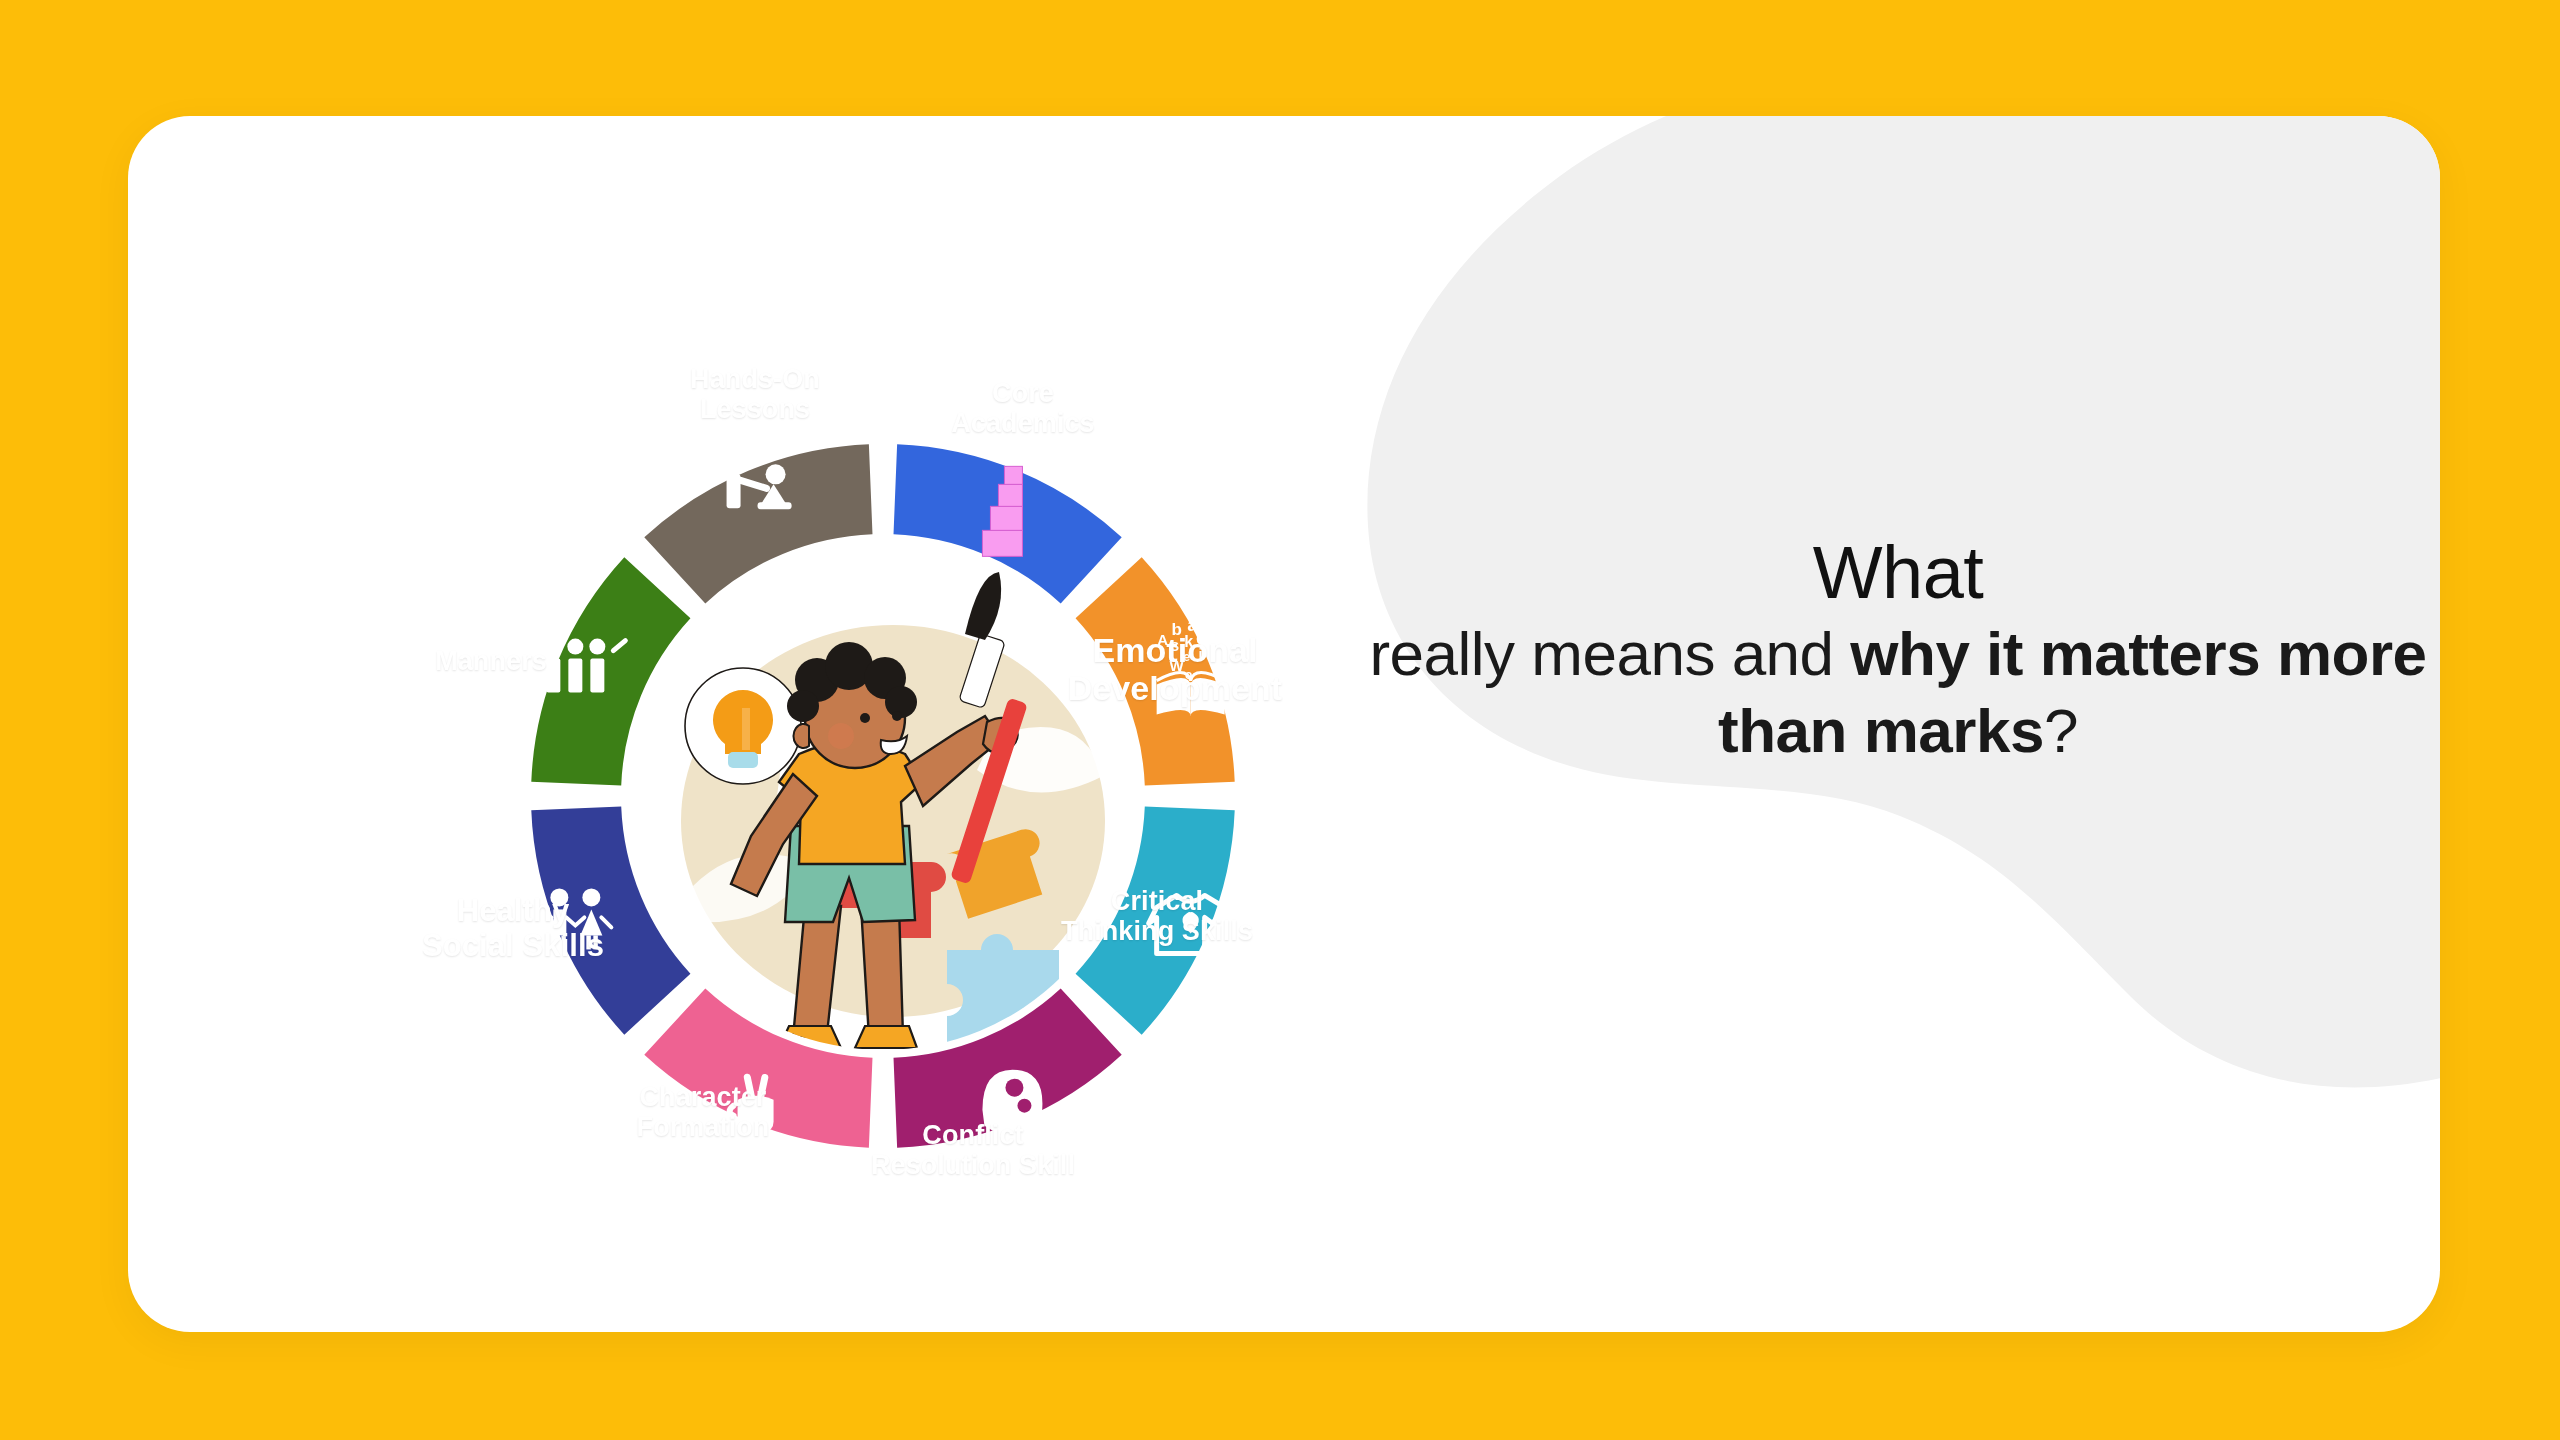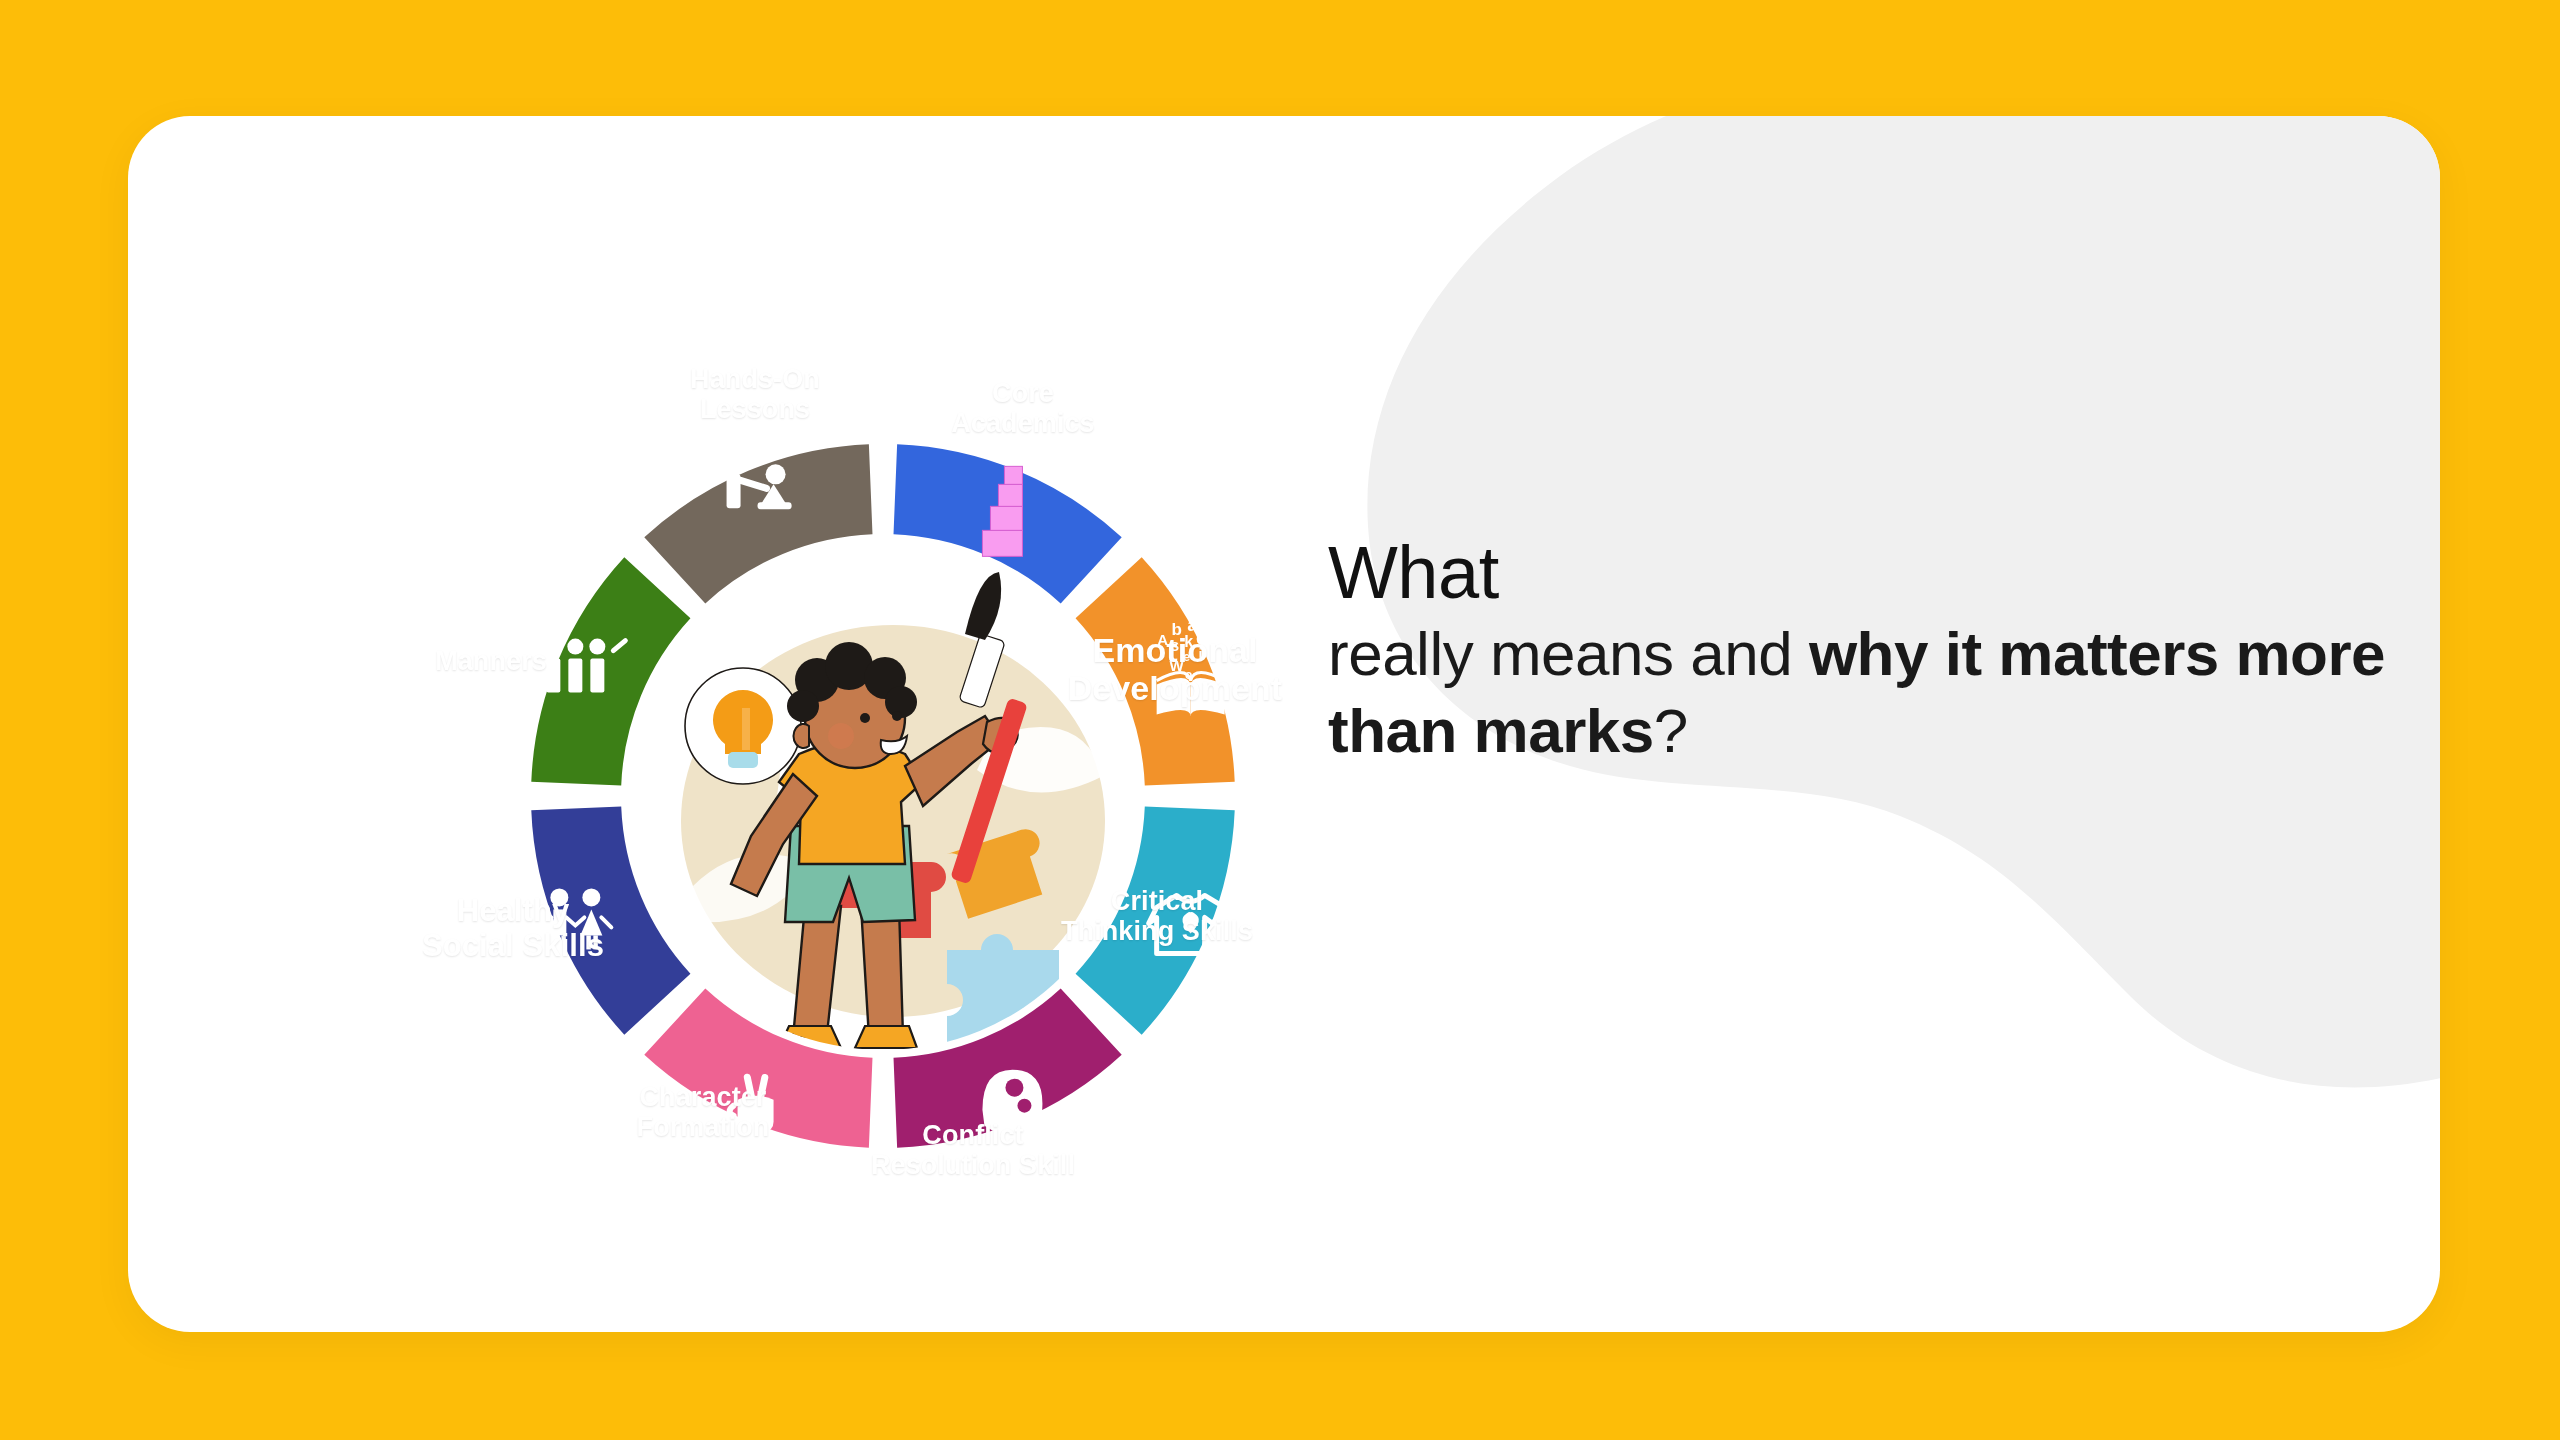--- a/index.html
+++ b/index.html
@@ -47,20 +47,21 @@
     text-shadow:0 1px 2px rgba(0,0,0,.10);
     pointer-events:none;
     white-space:pre-line;
   }
 
   
   #copy{
     position:absolute;
     left:1200px; top:420px;
     width:1140px;
+    text-align:center;
     color:#111111;
   }
   #line-what{
     font-size:74px;
     font-weight:normal;
     letter-spacing:-.5px;
     line-height:1.0;
     margin-bottom:6px;
   }
   #line-holistic{

